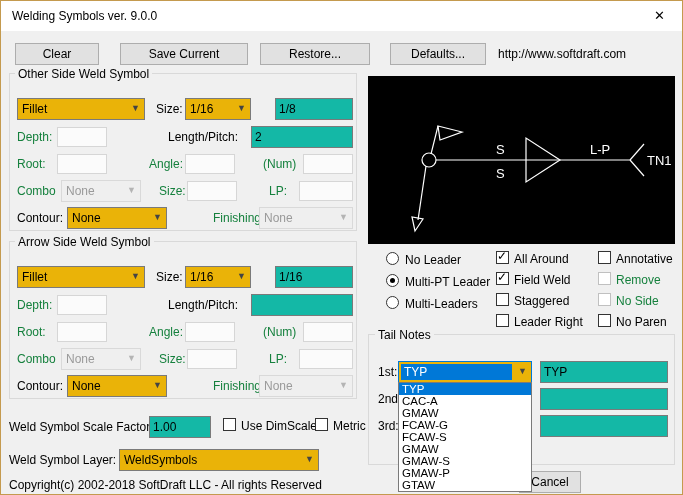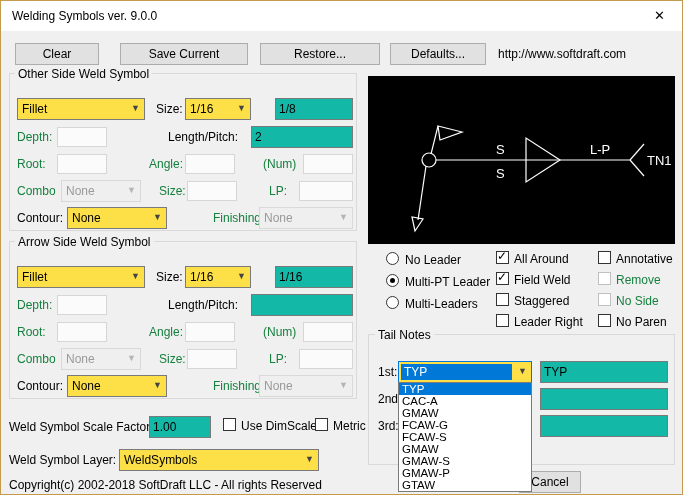--- a/index.html
+++ b/index.html
@@ -14,21 +14,21 @@
   .btn { position:absolute; height:22px; background:#e1e1e1; border:1px solid #adadad;
          font-size:12px; text-align:center; line-height:20px; cursor:pointer;
          font-family:inherit; }
   .lbl { position:absolute; font-size:12px; white-space:nowrap; }
   .dlbl { color:#15803d; }
   .txt { position:absolute; border:1px solid #7a7a7a; background:#14b8a6; font-size:12px;
          padding:0 3px; font-family:inherit; outline:none; }
   .txt.dis { border-color:#d6d6d6; background:#fbfbfb; }
   .groupbox { position:absolute; border:1px solid #d9d9d9; }
   .glabel { position:absolute; font-size:12px; background:#f0f0f0; padding:0 3px; white-space:nowrap; }
-  .combo { position:absolute; height:22px; background:#fde047; border:1px solid #7a7a7a; cursor:pointer; }
+  .combo { position:absolute; height:22px; background:#eab308; border:1px solid #7a7a7a; cursor:pointer; }
   .combo .ct { position:absolute; left:4px; top:3px; right:18px; overflow:hidden;
                white-space:nowrap; font-size:12px; }
   .combo .ca { position:absolute; right:1px; top:4px; width:15px; text-align:center;
                color:#444; font-size:9px; }
   .combo.dis { background:#efefef; border-color:#d9d9d9; }
   .combo.dis .ct { color:#9a9a9a; }
   .combo.dis .ca { color:#b4b4b4; }
   .combo.open { border-color:#0078d7; }
   .combo.open .ct { left:2px; right:19px; top:2px; bottom:2px; background:#0078d7;
                     color:#fff; padding:1px 3px; }
@@ -55,21 +55,21 @@
 
 <div class="window">
 
   <div class="titlebar">
     <span class="title">Welding Symbols ver. 9.0.0</span>
     <span class="closebtn">✕</span>
   </div>
 
   <button class="btn" style="left:14px;top:42px;width:84px;">Clear</button>
   <button class="btn" style="left:119px;top:42px;width:128px;">Save Current</button>
-  <button class="btn" style="left:259px;top:42px;width:120px;">Restore...</button>
+  <button class="btn" style="left:259px;top:42px;width:110px;">Restore...</button>
   <button class="btn" style="left:389px;top:42px;width:96px;">Defaults...</button>
   <span class="lbl" style="left:497px;top:46px;">http://www.softdraft.com</span>
 
   <div class="groupbox" style="left:8px;top:72px;width:348px;height:158px;"></div>
   <span class="glabel" style="left:14px;top:66px;">Other Side Weld Symbol</span>
 
   <div class="combo" style="left:16px;top:97px;width:128px;">
     <span class="ct">Fillet</span>
     <span class="ca">▼</span>
   </div>

